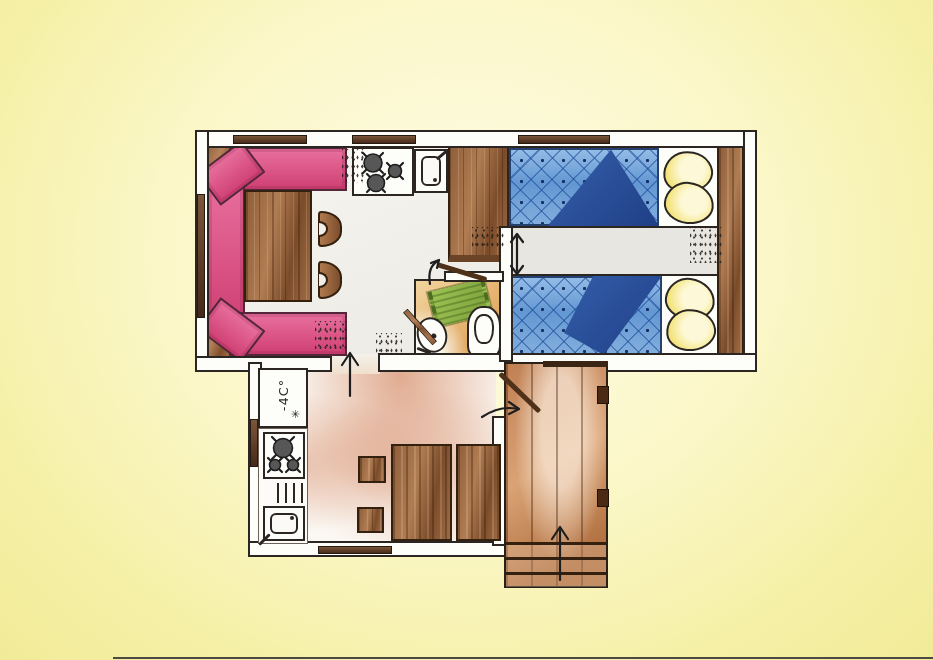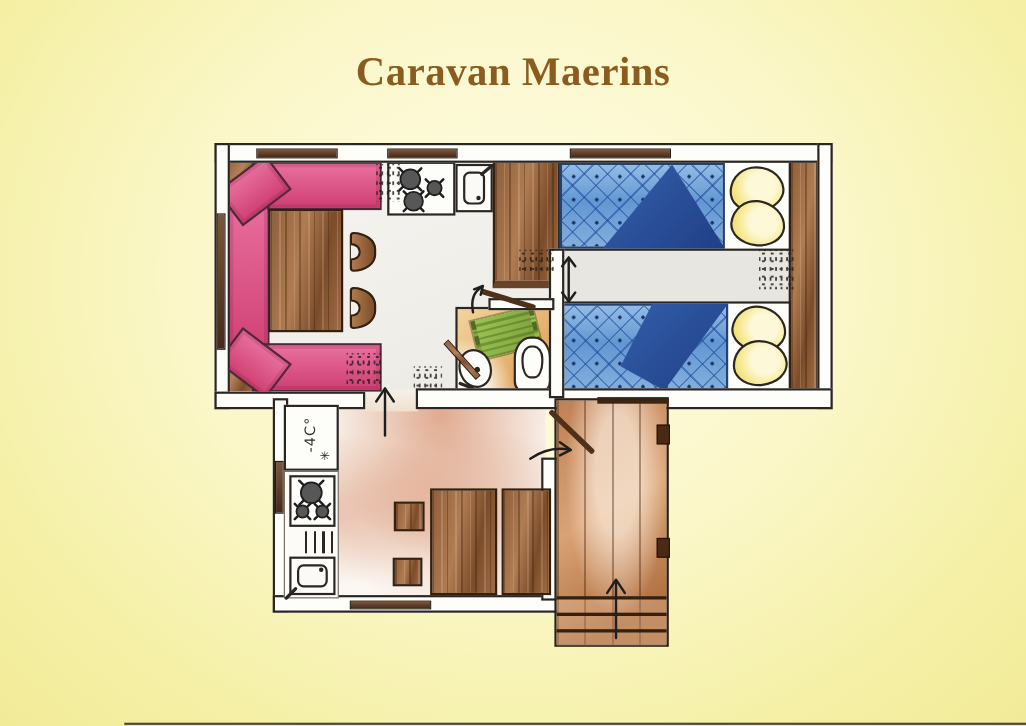--- a/index.html
+++ b/index.html
@@ -74,21 +74,20 @@
   .frost{position:absolute;right:6px;bottom:5px;font-size:11px;color:#2e2a26;}
   svg.sketch{position:absolute;overflow:visible;}
   svg.sketch *{stroke:#1e1e1e;fill:none;stroke-width:2.2;stroke-linecap:round;stroke-linejoin:round;}
   svg.sketch .fillc{fill:#575757;stroke-width:1.6;}
 </style>
 </head>
 <body>
 
 <div class="scene">
 
-  <h1 class="title">Caravan Maerins</h1>
 
   <div class="abs floor-upper" style="left:203px;top:143px;width:546px;height:219px;"></div>
   <div class="abs aisle" style="left:506px;top:228px;width:214px;height:48px;"></div>
   <div class="abs floor-lower" style="left:258px;top:362px;width:238px;height:183px;"></div>
   <div class="abs hallgap" style="left:330px;top:354px;width:50px;height:20px;"></div>
 
   <div class="abs wood" style="left:207px;top:147px;width:36px;height:36px;clip-path:polygon(0 0,100% 0,0 100%);"></div>
   <div class="abs wood" style="left:207px;top:318px;width:36px;height:38px;clip-path:polygon(0 0,0 100%,100% 100%);"></div>
   <div class="abs pink" style="left:229px;top:147px;width:118px;height:44px;"></div>
   <div class="abs pink" style="left:207px;top:176px;width:38px;height:152px;"></div>

